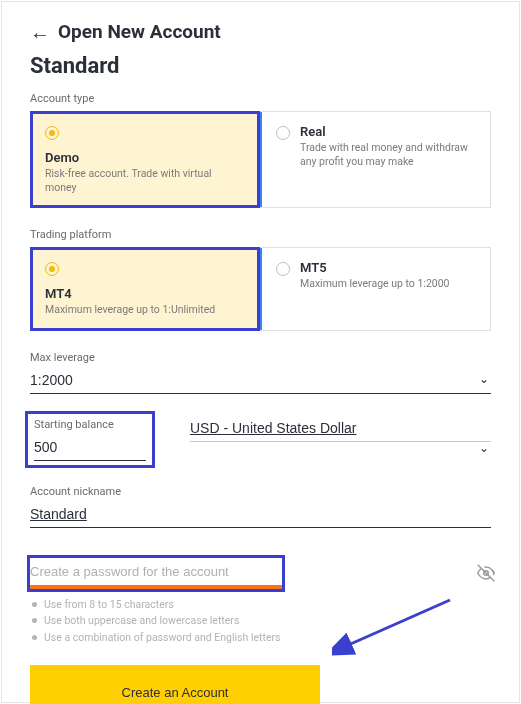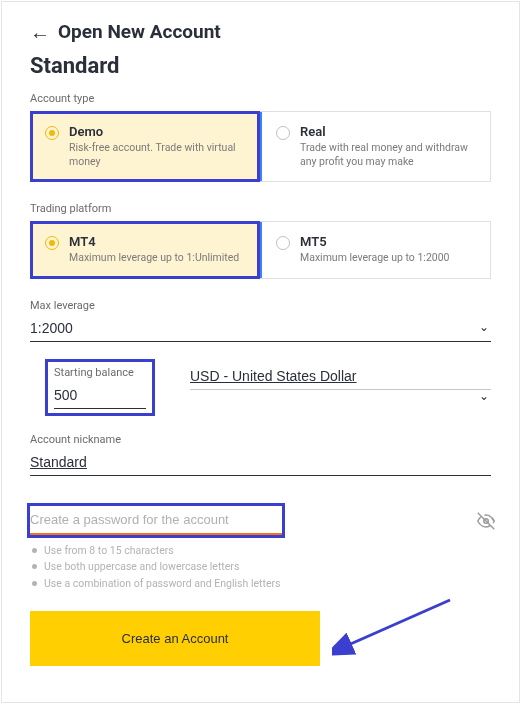--- a/index.html
+++ b/index.html
@@ -57,20 +57,21 @@
     padding: 12px 14px;
     display: flex;
     gap: 10px;
     align-items: flex-start;
     cursor: pointer;
     position: relative;
   }
   .card + .card { border-left: 3px solid #3b82f6; }
   .card.selected {
     background: #fff4d1;
+    flex-direction: column;
   }
   .card.highlighted {
     outline: 3px solid #3a3fcf;
     outline-offset: -2px;
     z-index: 2;
   }
   .radio {
     width: 14px;
     height: 14px;
     border-radius: 50%;
@@ -145,21 +146,21 @@
   .password-section {
     margin-top: 30px;
     position: relative;
   }
   .password-wrap {
     position: relative;
   }
   .password-input {
     width: 100%;
     border: none;
-    border-bottom: 2px solid #f97316;
+    border-bottom: 4px solid #f97316;
     padding: 6px 0;
     font-size: 13px;
     background: transparent;
     outline: none;
   }
   .password-input::placeholder { color: #b0b0b0; }
   .password-wrap.highlighted {
     outline: 3px solid #3a3fcf;
     outline-offset: 0;
   }
@@ -261,21 +262,21 @@
   
   <div class="field full select" style="margin-bottom:22px;">
     <span class="field-label">Max leverage</span>
     <input class="field-input" readonly="" value="1:2000" style="">
     <span class="chevron">⌄</span>
   </div>
 
   
   <div class="field-row">
     <div class="half-field-wrap" style="width:120px;">
-      <div class="field highlighted" style="padding:2px 4px;margin-left:20px;">
+      <div class="field highlighted" style="padding:2px 4px;">
         <span class="field-label">Starting balance</span>
         <input class="field-input" value="500" style="">
       </div>
     </div>
     <div class="field select" style="flex:1;">
       <input class="field-input light" readonly="" value="USD - United States Dollar" style="">
       <span class="chevron">⌄</span>
     </div>
   </div>
 

